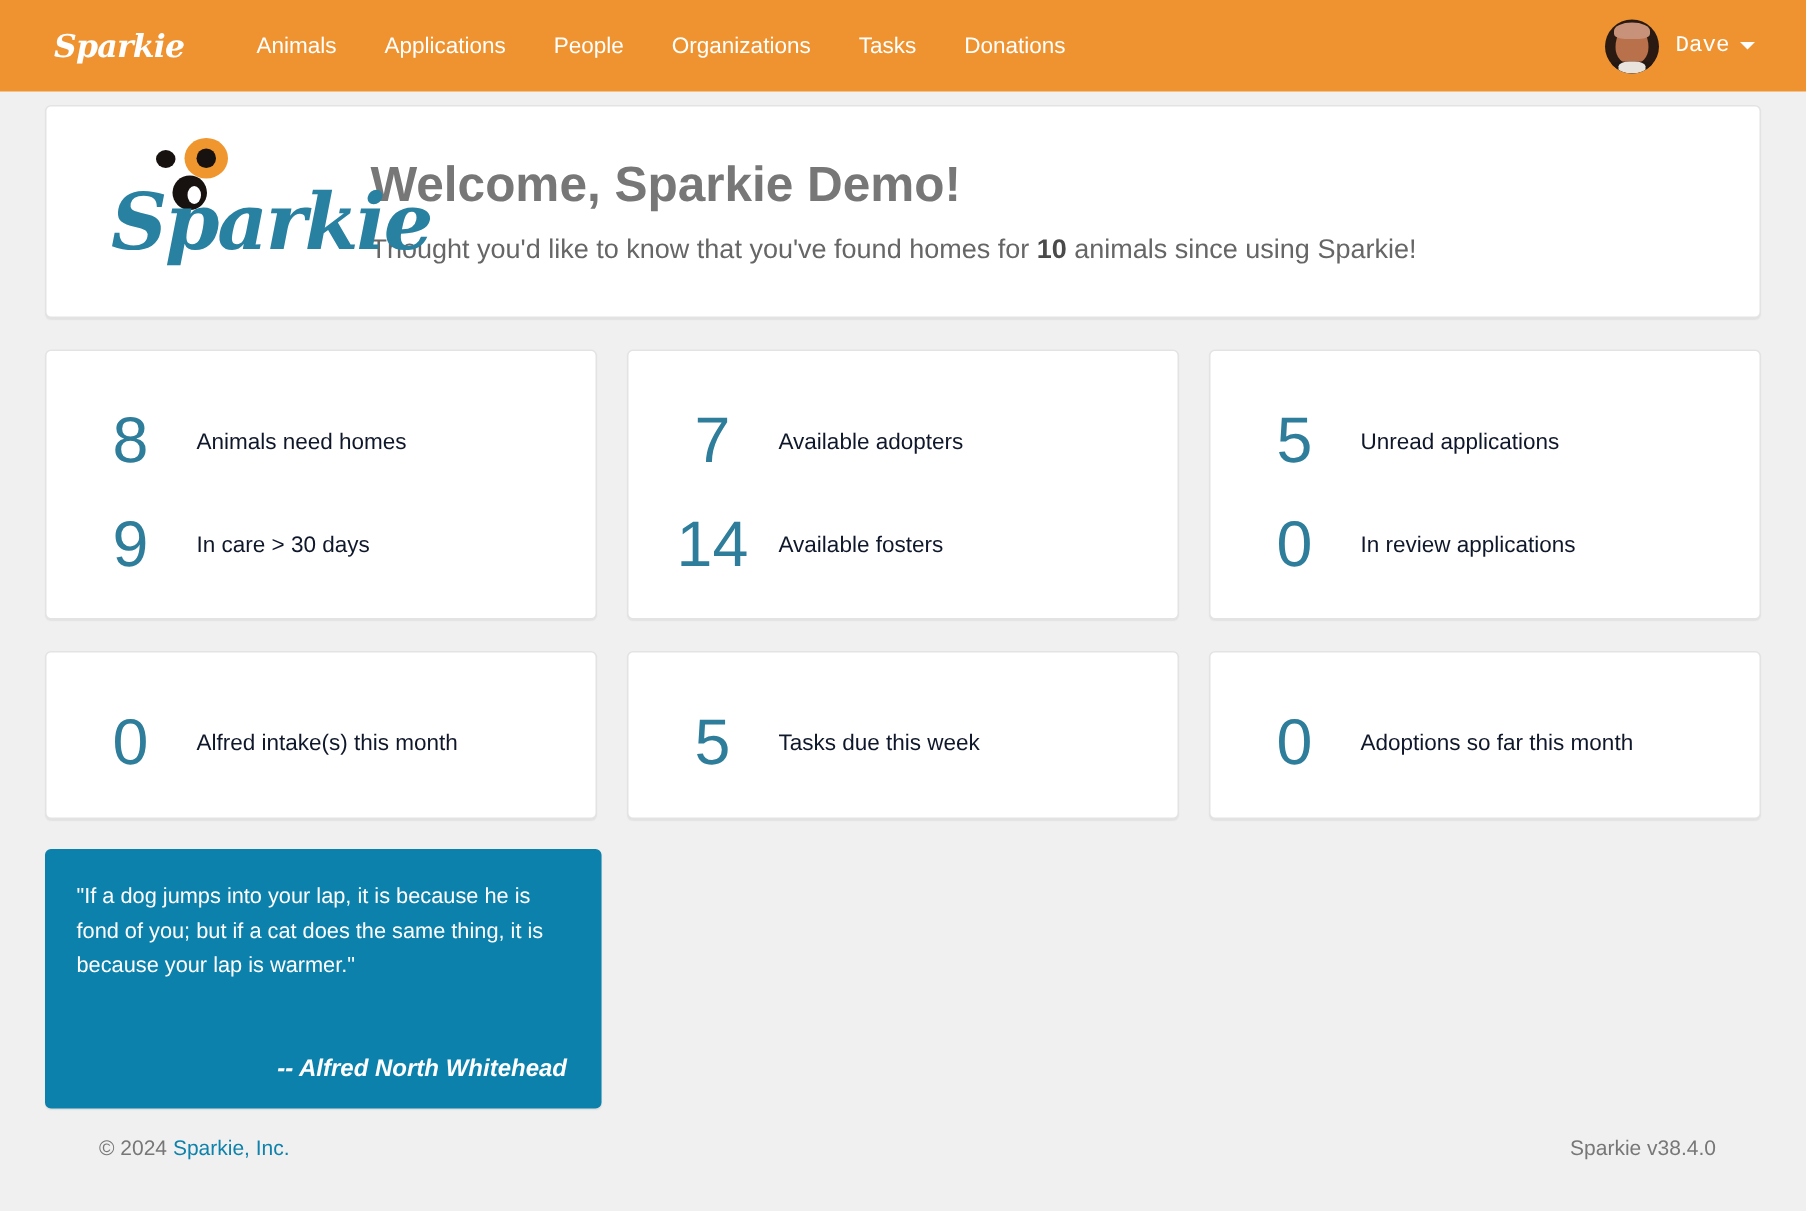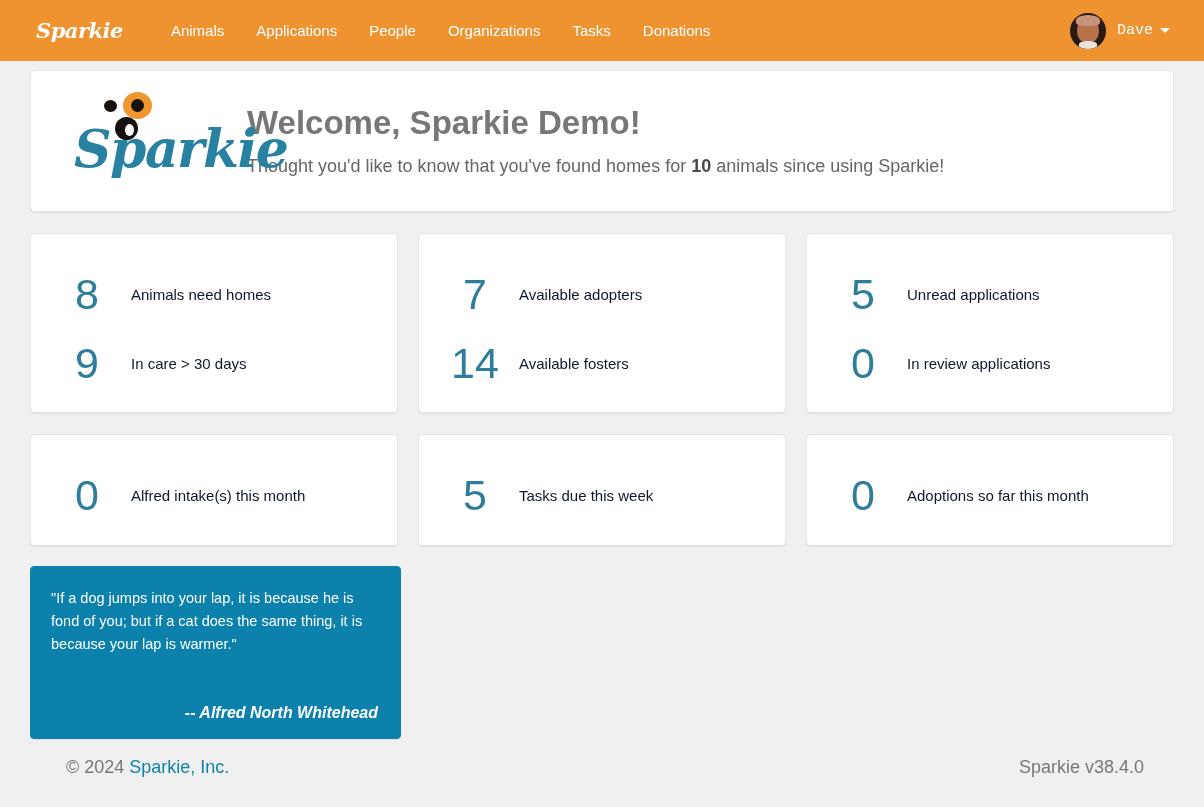--- a/index.html
+++ b/index.html
@@ -278,21 +278,21 @@
     font-weight: bold;
     font-size: 16px;
     padding-bottom: 2px;
   }
 
   
   .footer {
     display: flex;
     align-items: flex-end;
     padding: 18px 30px 0 36px;
-    font-size: 18px;
+    font-size: 14px;
     color: #777777;
   }
   .footer-link {
     color: #0f82ab;
     text-decoration: none;
     cursor: pointer;
   }
   .footer-version { margin-left: auto; color: #777777; }
 </style>
 </head>

